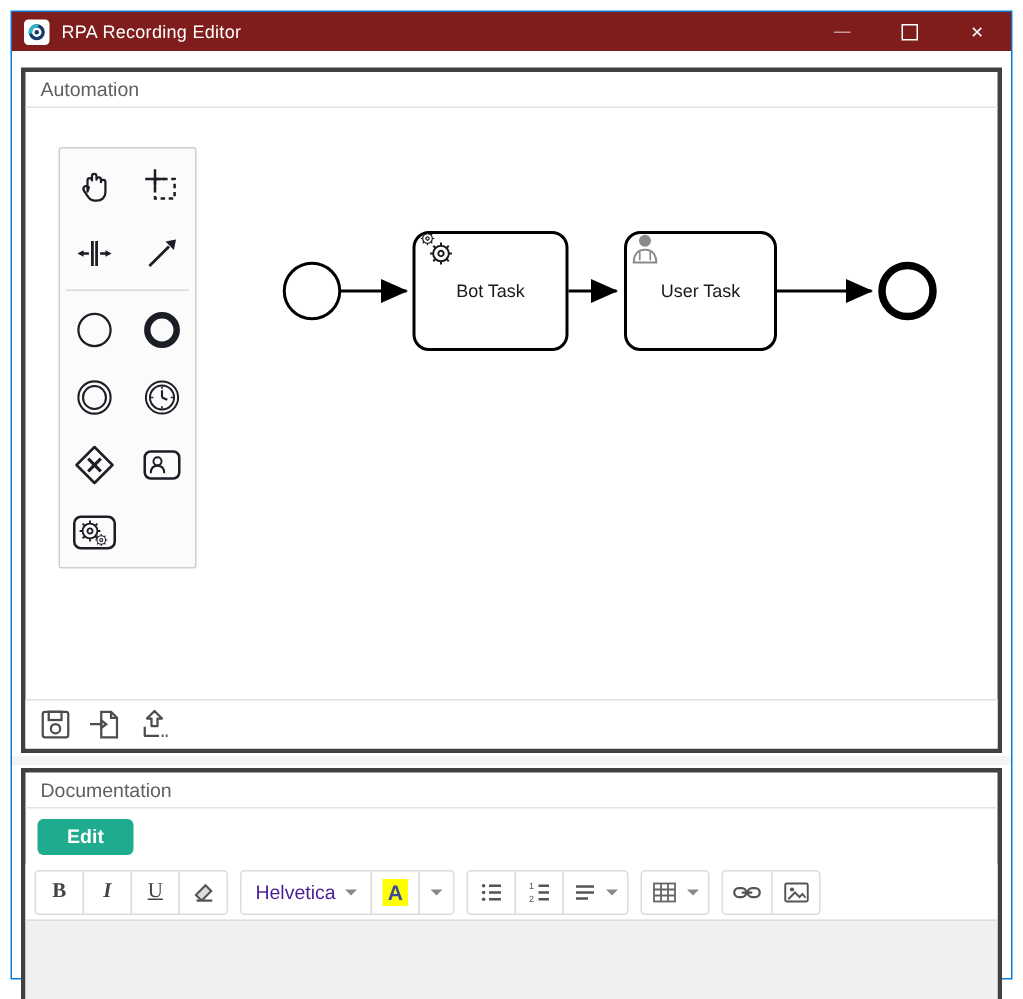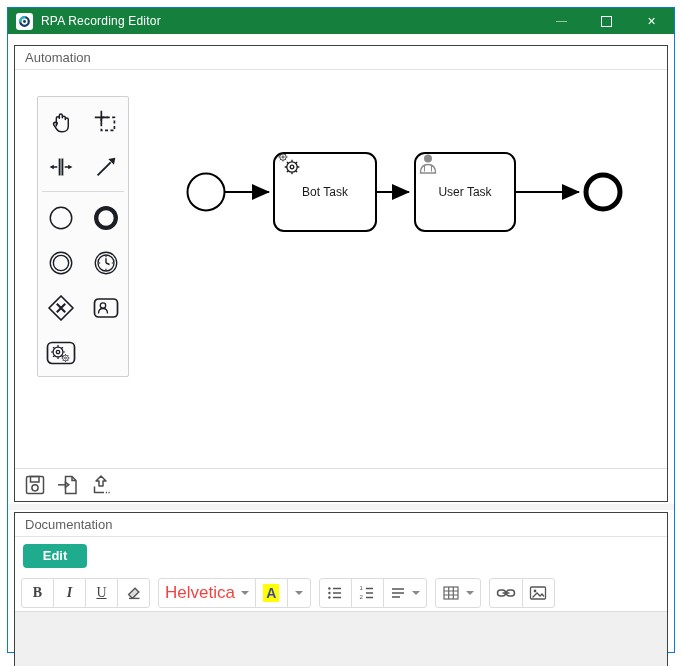--- a/index.html
+++ b/index.html
@@ -1,32 +1,32 @@
 <!DOCTYPE html>
 <html><head>
 <meta charset="utf-8">
 <style>
   html,body{margin:0;padding:0;background:#fff;}
   .stage{position:relative;width:682px;height:666px;background:#fff;
          font-family:"Liberation Sans",sans-serif;overflow:hidden;}
   .window{position:absolute;left:7px;top:7px;width:668px;height:646px;
           border:1px solid #0a7ad7;box-sizing:border-box;background:#fff;}
   
-  .titlebar{position:absolute;left:0;top:0;right:0;height:26px;background:#15803d;
+  .titlebar{position:absolute;left:0;top:0;right:0;height:26px;background:#7f1d1d;
             display:flex;align-items:center;color:#fff;}
   .logo{width:17px;height:17px;margin-left:8px;border-radius:3px;background:#fff;
         display:flex;align-items:center;justify-content:center;flex:0 0 auto;}
   .wtitle{font-size:12px;margin-left:8px;letter-spacing:.2px;}
   .controls{margin-left:auto;display:flex;height:26px;}
   .ctrl{width:45px;height:26px;display:flex;align-items:center;justify-content:center;cursor:default;}
   .minbar{width:11px;height:1px;background:rgba(255,255,255,.55);display:block;}
   .maxbox{width:9px;height:9px;border:1px solid #fff;display:block;}
   .closex{font-size:14px;line-height:1;color:#fff;}
   
-  .panel{position:absolute;left:6px;width:654px;border:1px solid #404040;
+  .panel{position:absolute;left:6px;width:654px;border:3px solid #404040;
          box-sizing:border-box;background:#fff;}
   .panel-header{height:23px;line-height:23px;padding-left:10px;font-size:13px;
                 color:#5f5f5f;border-bottom:1px solid #e3e3e3;}
   .automation{top:37px;height:457px;}
   .gapstrip{position:absolute;left:0;right:0;top:496px;height:6px;background:#f4f4f4;}
   
   .palette{position:absolute;left:22px;top:50px;width:92px;height:281px;background:#fbfbfb;
            border:1px solid #cfcfcf;border-radius:2px;z-index:3;display:flex;flex-wrap:wrap;
            align-content:flex-start;padding-top:2px;box-sizing:border-box;}
   .pal-entry{width:45px;height:45px;display:flex;align-items:center;justify-content:center;color:#1c1e26;}
@@ -49,21 +49,21 @@
   .btn-group{display:flex;}
   .tb-btn{height:30px;min-width:33px;background:#fff;border:1px solid #dcdcdc;margin-left:-1px;
           display:flex;align-items:center;justify-content:center;font-size:14px;color:#444;
           padding:0 6px;box-sizing:border-box;}
   .btn-group .tb-btn:first-child{border-radius:3px 0 0 3px;margin-left:0;}
   .btn-group .tb-btn:last-child{border-radius:0 3px 3px 0;}
   .btn-group .tb-btn:only-child{border-radius:3px;}
   .glyph-serif{font-family:"Liberation Serif",serif;font-weight:bold;}
   .glyph-italic{font-family:"Liberation Serif",serif;font-style:italic;font-weight:bold;}
   .glyph-under{font-family:"Liberation Serif",serif;text-decoration:underline;}
-  .fontname{font-size:17px;color:#ef4444;}
+  .fontname{font-size:13px;color:#4c1d95;}
   .caret{width:0;height:0;border-left:4px solid transparent;border-right:4px solid transparent;
          border-top:4px solid #888;margin-left:6px;}
   .color-a{background:#ffff00;color:#3b4b9b;font-weight:bold;font-size:14px;padding:0 3px;line-height:18px;}
   .edit-area{flex:1;background:#f0f0f0;border-top:1px solid #ddd;}
   .tb-btn svg{display:block;}
 </style>
 </head>
 <body>
 
 <svg width="0" height="0" style="position:absolute" aria-hidden="true">

